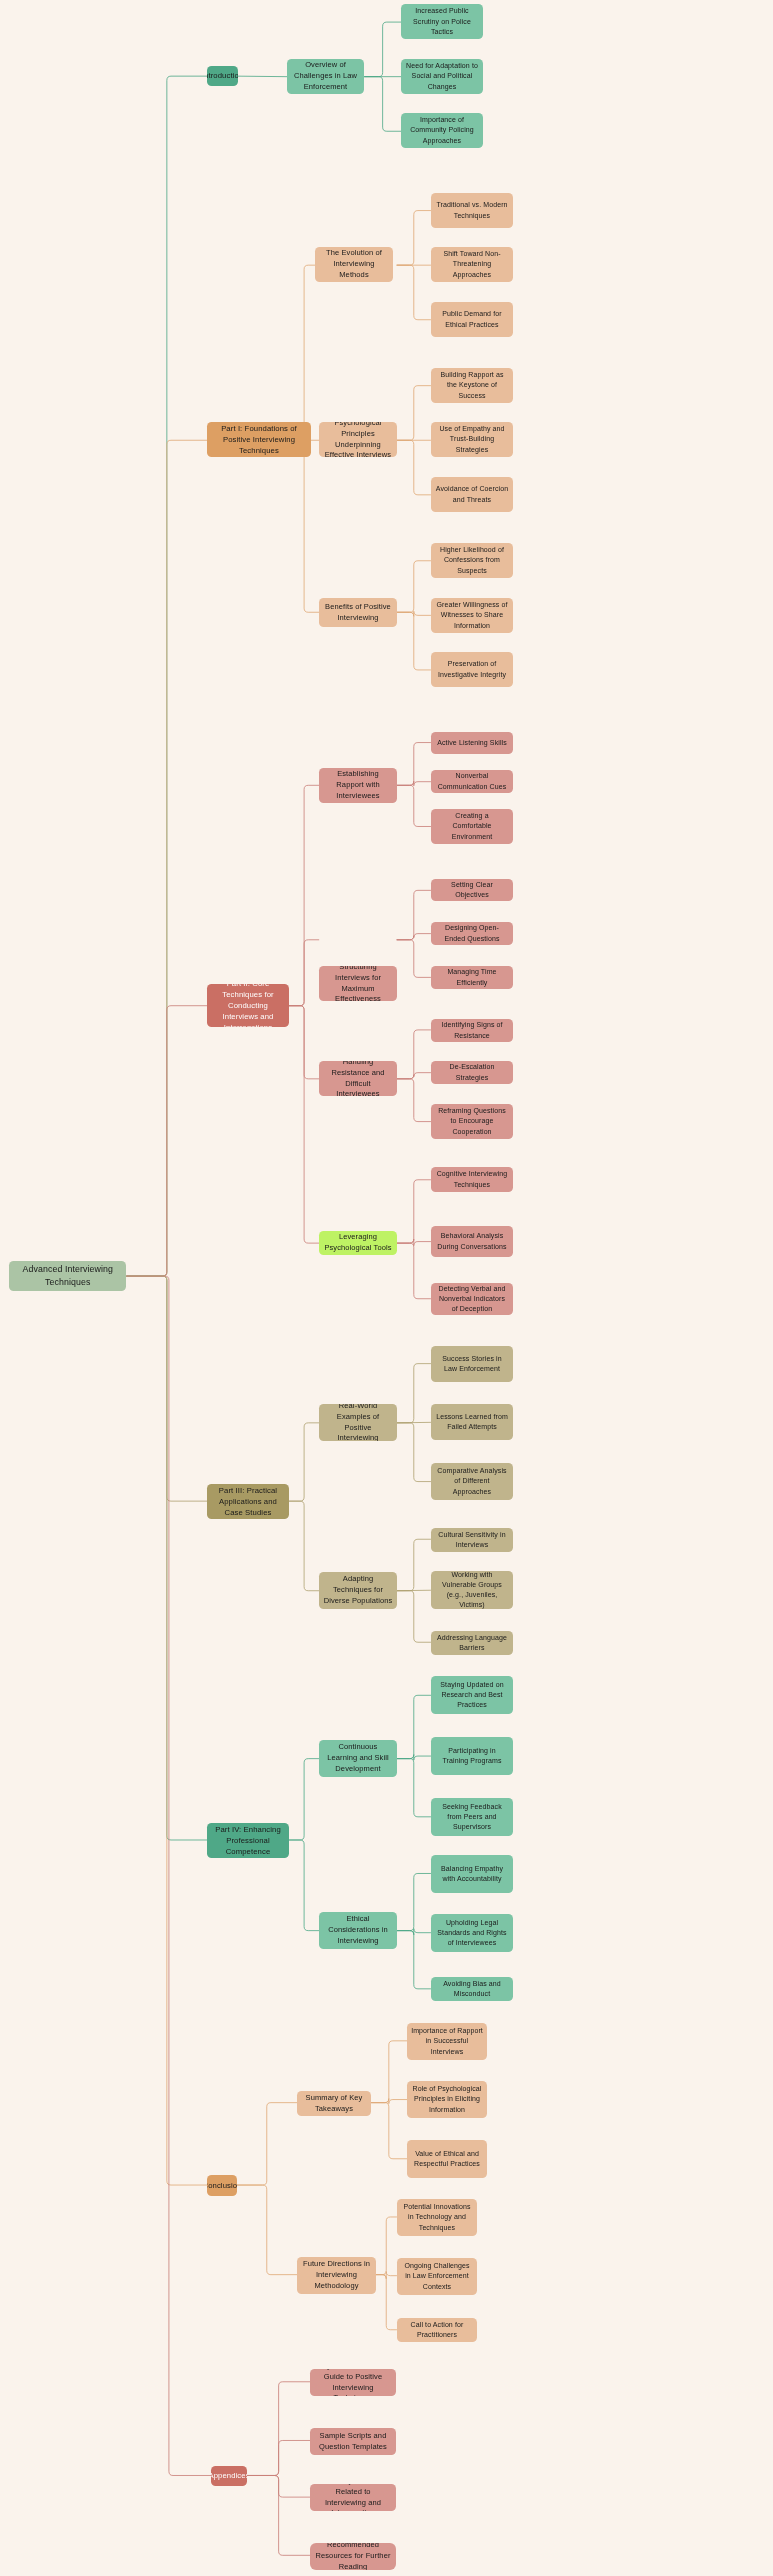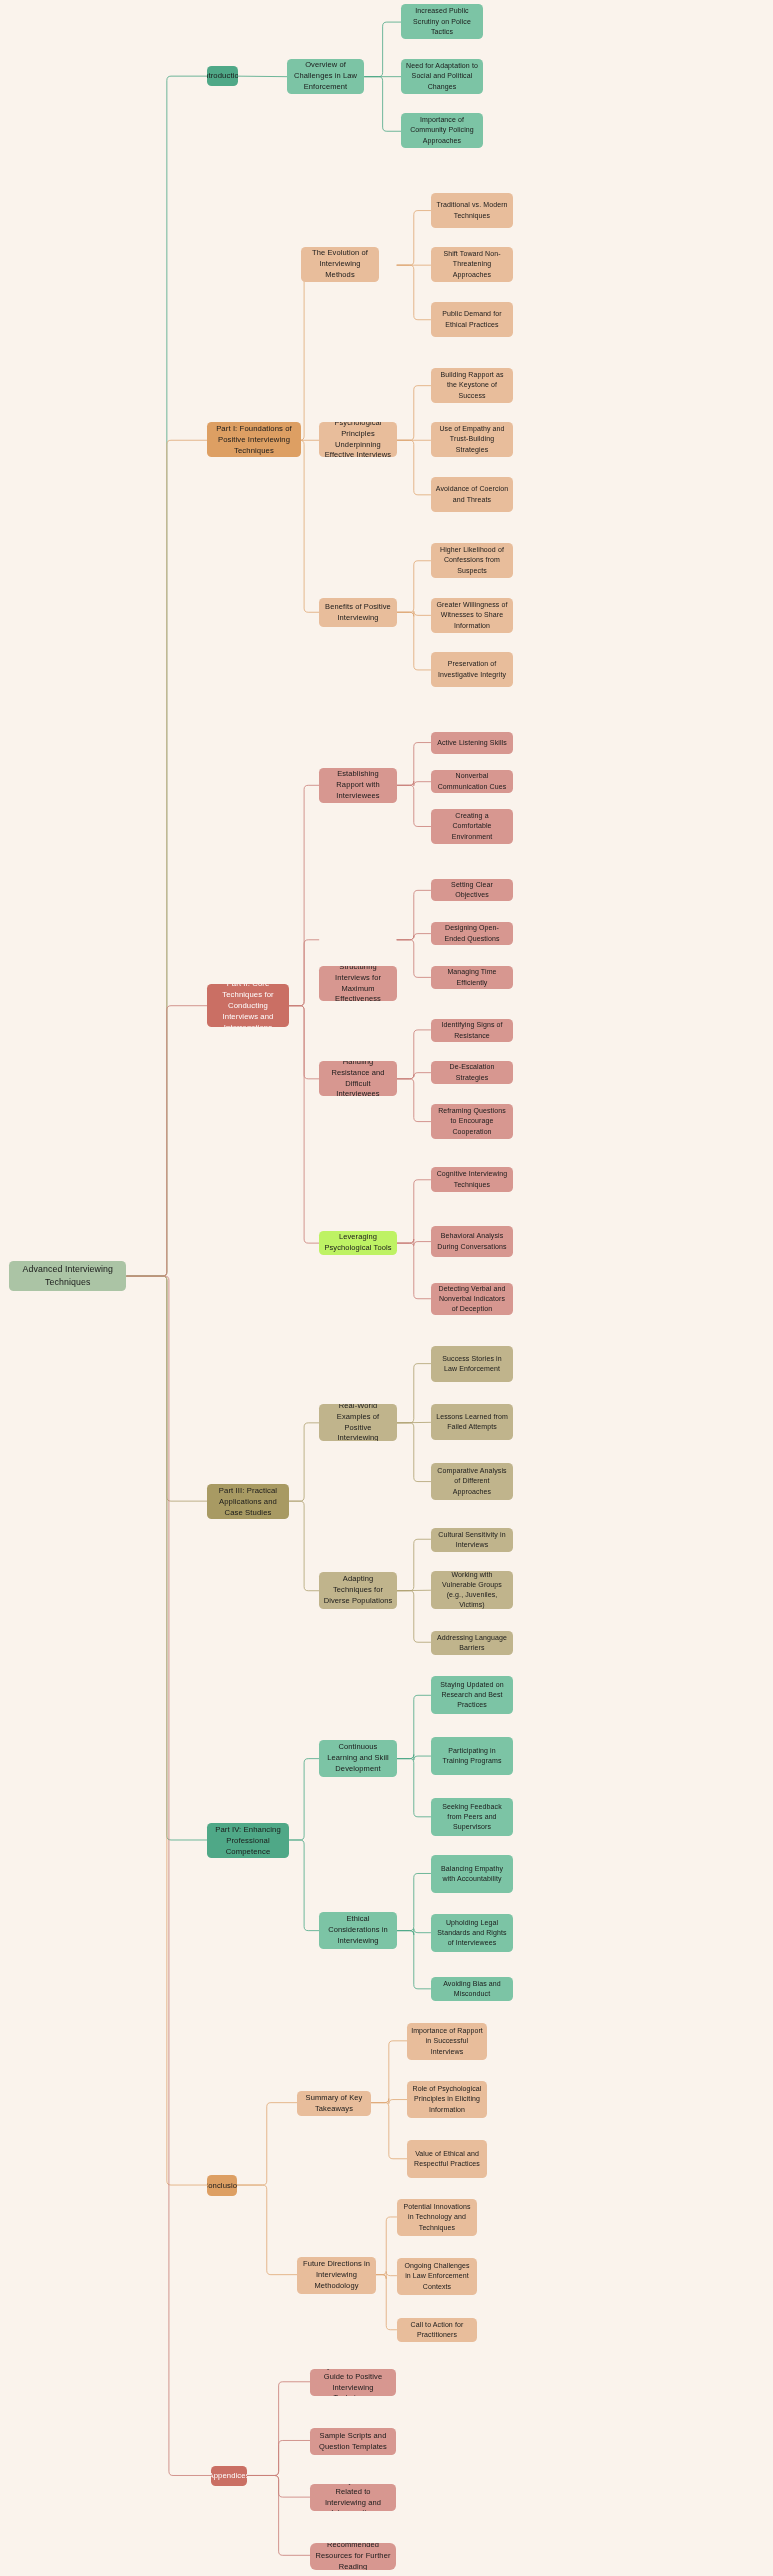--- a/index.html
+++ b/index.html
@@ -128,24 +128,24 @@
       </div>
       <div class="node lvl3" style="left: 401px; top: 4.1px; width: 82px; height: 35px; background: rgb(124, 196, 165); color: rgb(26, 26, 26);">
         <span>Increased Public Scrutiny on Police Tactics</span>
       </div>
       <div class="node lvl3" style="left: 401px; top: 59px; width: 82px; height: 35px; background: rgb(124, 196, 165); color: rgb(26, 26, 26);">
         <span>Need for Adaptation to Social and Political Changes</span>
       </div>
       <div class="node lvl3" style="left: 401px; top: 113px; width: 82px; height: 35px; background: rgb(124, 196, 165); color: rgb(26, 26, 26);">
         <span>Importance of Community Policing Approaches</span>
       </div>
-      <div class="node lvl1" style="left: 207px; top: 422px; width: 94px; height: 35px; background: rgb(221, 159, 99); color: rgb(26, 26, 26);">
+      <div class="node lvl1" style="left: 207px; top: 422px; width: 104px; height: 35px; background: rgb(221, 159, 99); color: rgb(26, 26, 26);">
         <span>Part I: Foundations of Positive Interviewing Techniques</span>
       </div>
-      <div class="node lvl2" style="left: 301px; top: 247px; width: 78px; height: 35px; background: rgb(232, 189, 155); color: rgb(26, 26, 26);">
+      <div class="node lvl2" style="left: 315px; top: 247px; width: 78px; height: 35px; background: rgb(232, 189, 155); color: rgb(26, 26, 26);">
         <span>The Evolution of Interviewing Methods</span>
       </div>
       <div class="node lvl3" style="left: 431px; top: 193px; width: 82px; height: 35px; background: rgb(232, 189, 155); color: rgb(26, 26, 26);">
         <span>Traditional vs. Modern Techniques</span>
       </div>
       <div class="node lvl3" style="left: 431px; top: 247px; width: 82px; height: 35px; background: rgb(232, 189, 155); color: rgb(26, 26, 26);">
         <span>Shift Toward Non-Threatening Approaches</span>
       </div>
       <div class="node lvl3" style="left: 431px; top: 302px; width: 82px; height: 35px; background: rgb(232, 189, 155); color: rgb(26, 26, 26);">
         <span>Public Demand for Ethical Practices</span>

